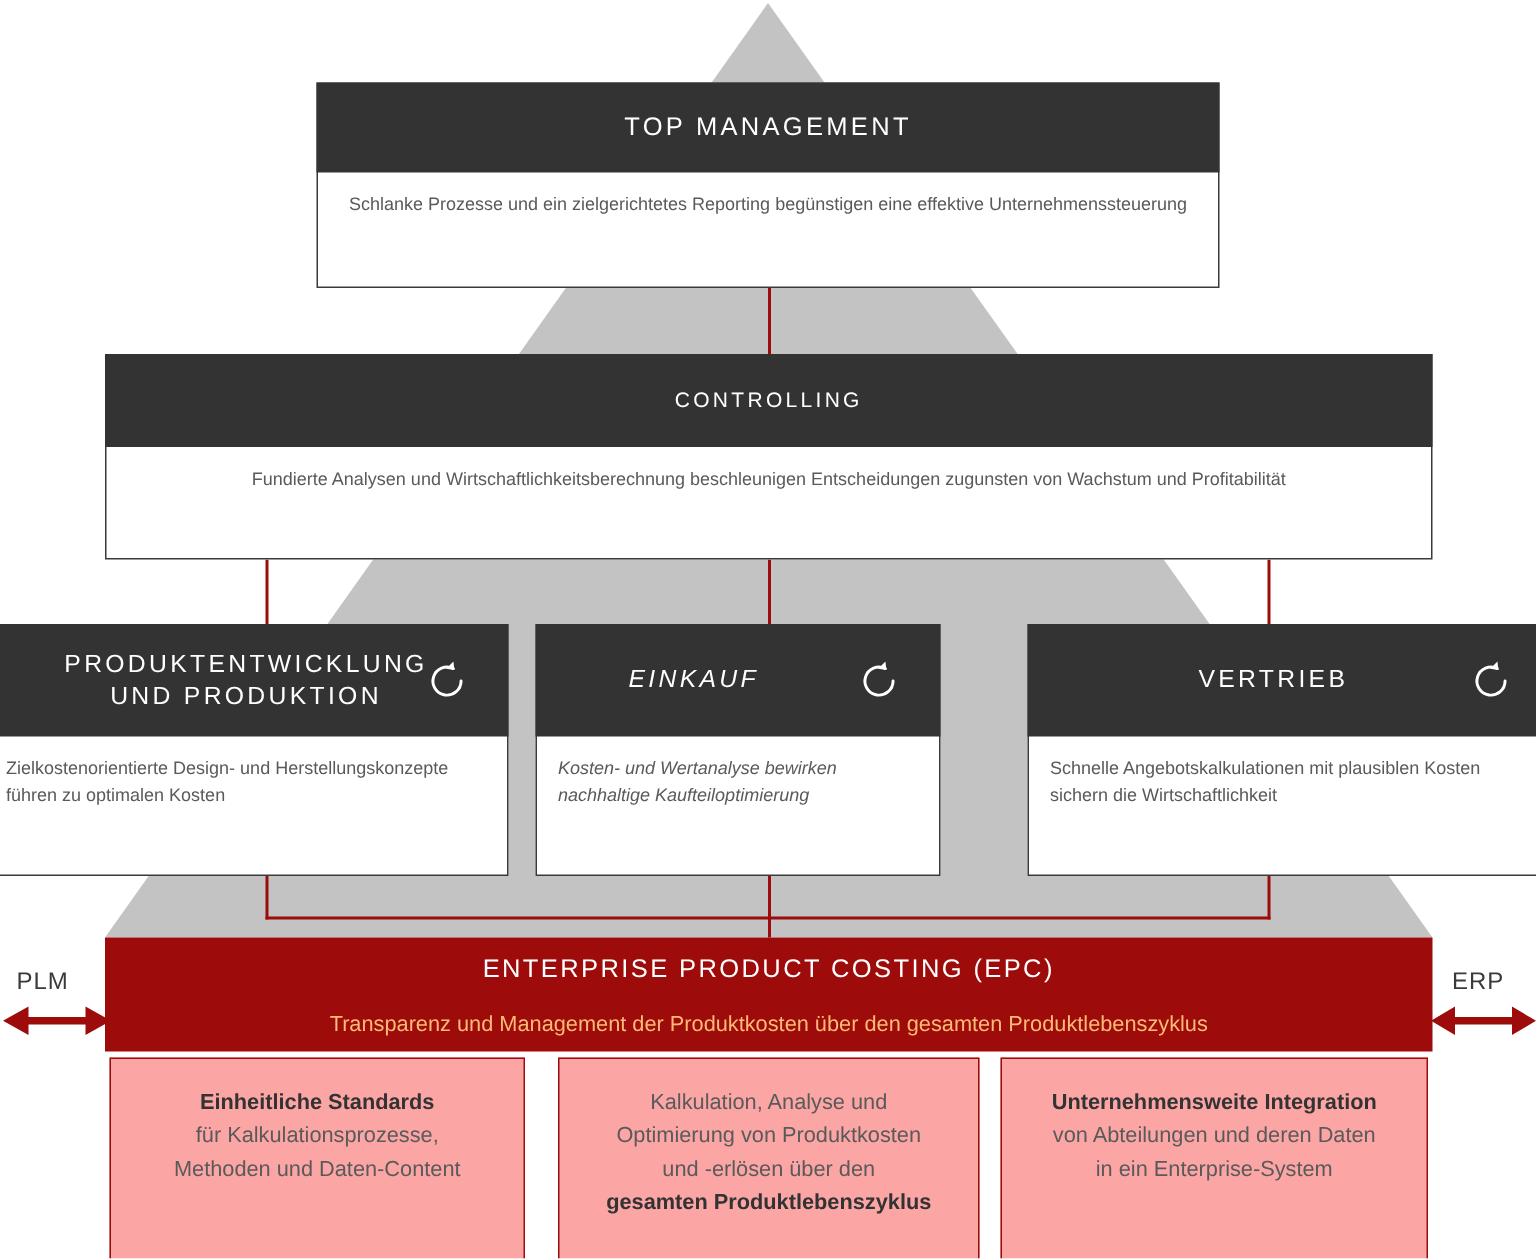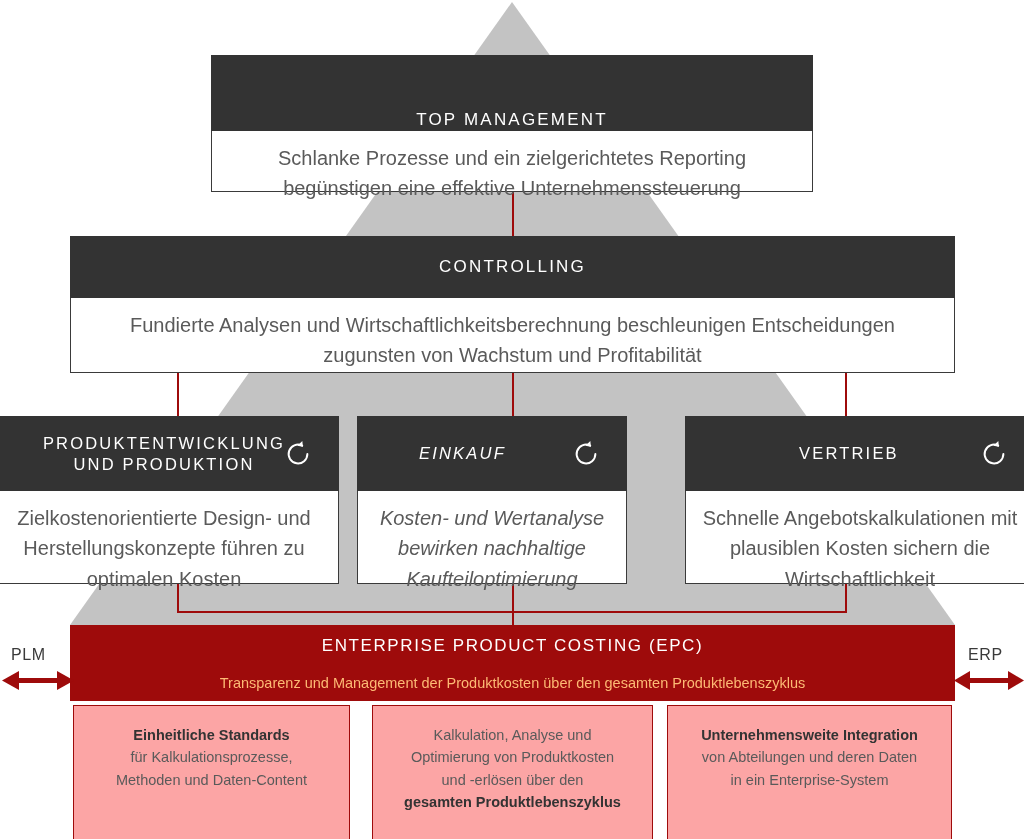--- a/index.html
+++ b/index.html
@@ -52,39 +52,38 @@
   }
   .card-head .title {
     letter-spacing: 2.2px;
     font-weight: 400;
     text-align: center;
     line-height: 1.22;
   }
   .card-body {
     box-sizing: border-box;
     color: #5a5a5a;
-    text-align: center;
     display: flex;
     align-items: flex-start;
     justify-content: center;
     padding: 13px 14px 0 14px;
     line-height: 1.52;
-    font-size: 20px;
+    font-size: 12px;
   }
 
   
   #card-top { left: 211px; top: 55px; width: 602px; height: 137px; }
-  #card-top .card-head { height: 76px; margin: -1px; width: calc(100% + 2px); align-items: flex-end; }
+  #card-top .card-head { height: 60px; margin: -1px; width: calc(100% + 2px); }
   #card-top .title { font-size: 17px; }
   #card-top .card-body { height: 75px; }
 
   
   #card-controlling { left: 70px; top: 236px; width: 885px; height: 137px; }
   #card-controlling .card-head { height: 62px; margin: -1px; width: calc(100% + 2px); }
-  #card-controlling .title { font-size: 17px; }
+  #card-controlling .title { font-size: 14px; }
   #card-controlling .card-body { height: 75px; }
 
   
   .card-mid { top: 416px; height: 168px; }
   .card-mid .card-head { height: 75px; margin: -1px; width: calc(100% + 2px); }
   .card-mid .title { font-size: 16.5px; }
   .card-mid .card-body { height: 93px; }
   #card-pe  { left: -11px; width: 350px; }
   #card-ek  { left: 357px; width: 270px; font-style: italic; }
   #card-vt  { left: 685px; width: 350px; }

